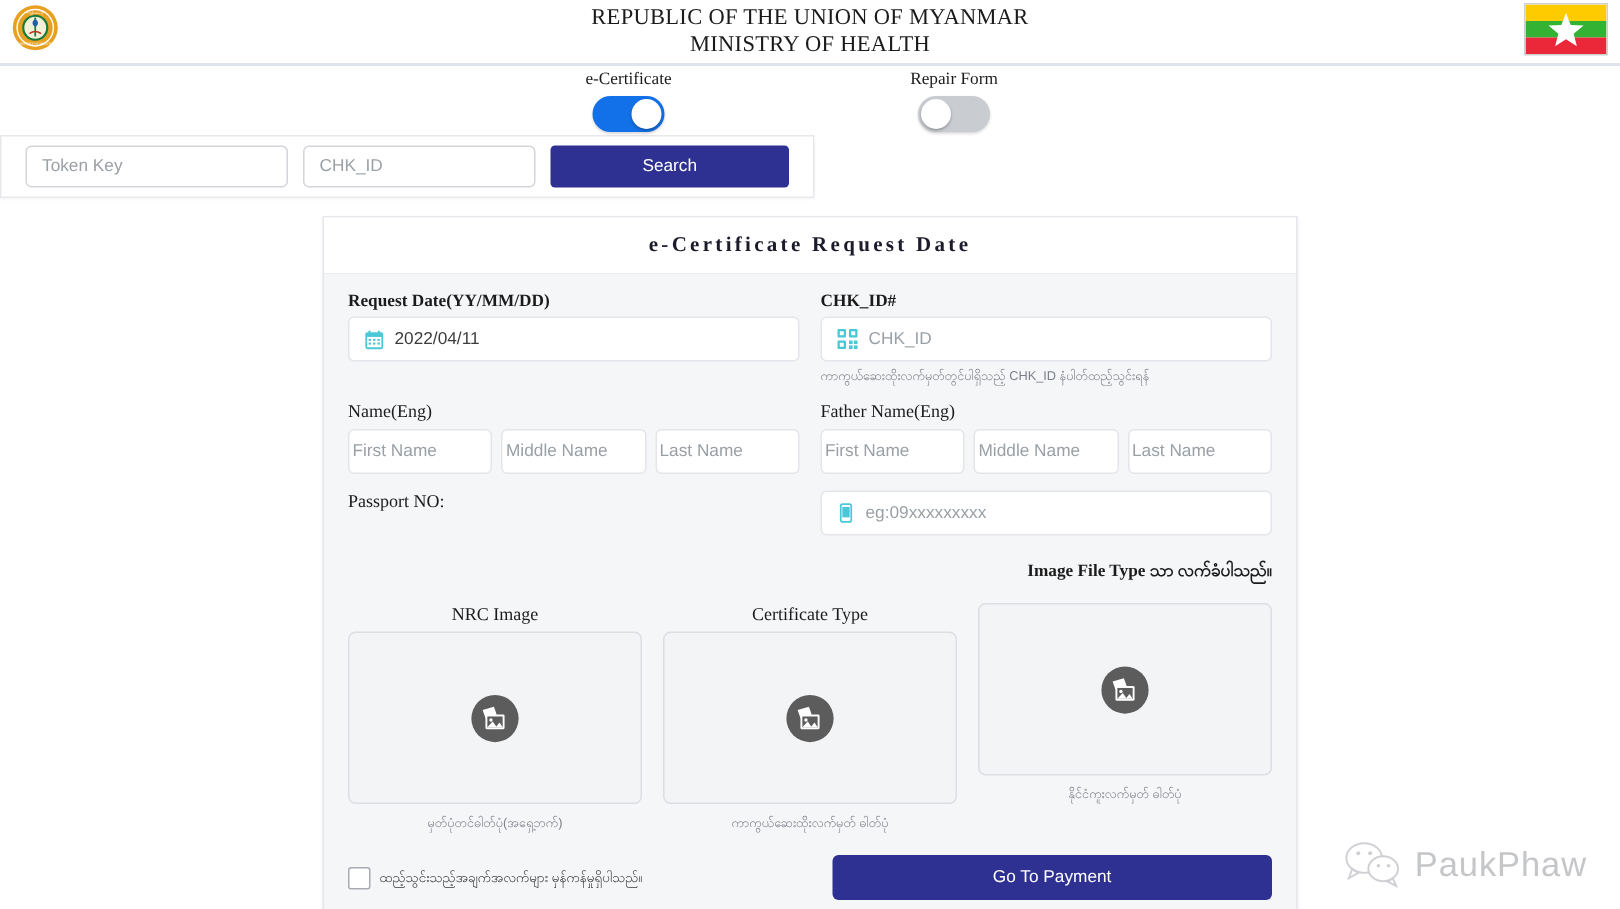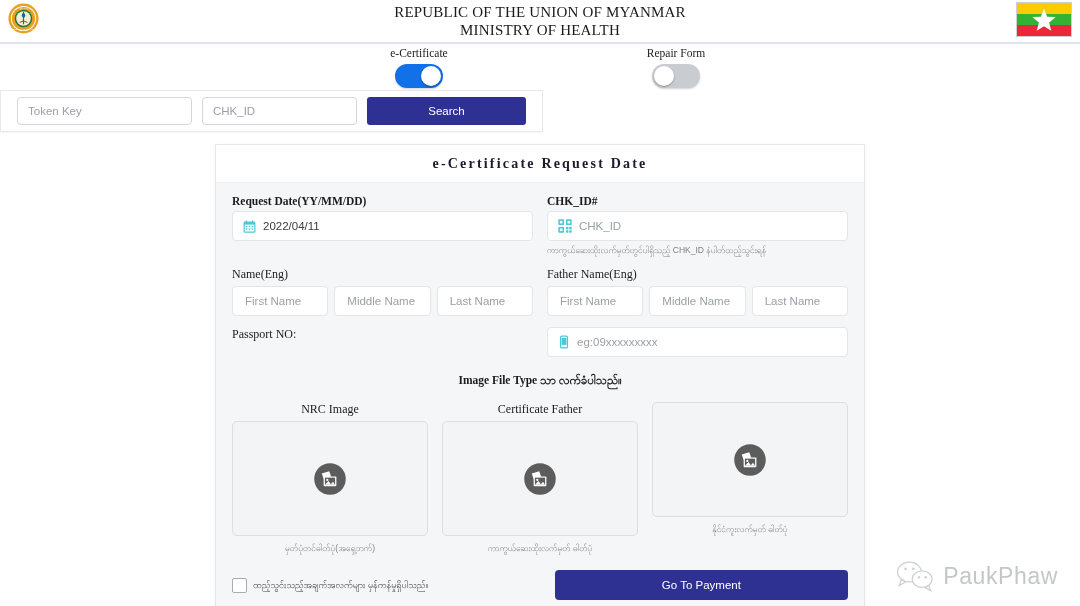--- a/index.html
+++ b/index.html
@@ -28,21 +28,21 @@
   .flag .band { width: 100%; height: 33.33%; }
   .flag .y { background: #fecb00; }
   .flag .g { background: #34b233; }
   .flag .r { background: #ea2839; }
   .flag .star { position: absolute; left: 50%; top: 50%; transform: translate(-50%,-50%); }
 
   
   .toggle-row { position: relative; height: 46px; }
   .toggle-group { position: absolute; text-align: center; }
   .toggle-group.g1 { left: 373px; top: 3px; width: 92px; }
-  .toggle-group.g2 { left: 630px; top: 3px; width: 92px; }
+  .toggle-group.g2 { left: 590px; top: 3px; width: 92px; }
   .toggle-label { font-family: "Liberation Serif", serif; font-size: 11.5px; color: #1b1b1b; margin-bottom: 5px; }
   .switch { width: 48px; height: 24px; border-radius: 13px; position: relative; margin: 0 auto;
             box-shadow: 0 1px 2px rgba(0,0,0,.18); }
   .switch.on  { background: #1271e8; }
   .switch.off { background: #c9ccd1; }
   .switch .knob { position: absolute; top: 2px; width: 20px; height: 20px; border-radius: 50%;
                   background: #fff; box-shadow: 0 1px 2px rgba(0,0,0,.3); }
   .switch.on  .knob { right: 2px; }
   .switch.off .knob { left: 2px; }
 
@@ -87,24 +87,24 @@
     width: 100%; height: 30px; background: #fff; border: 1px solid #e4e5ea;
     border-radius: 4px; display: flex; align-items: center; gap: 6px;
     padding: 0 9px; font-size: 11.5px; color: #3c3c3c;
   }
   .inp .ph { color: #9aa0a6; }
   .inp .val { color: #3c3c3c; }
   .sub-note { font-size: 8.5px; color: #7b7f86; margin-top: 3px; line-height: 12px;
               font-family: "Liberation Sans", sans-serif; }
 
   .name-row { display: flex; gap: 6px; }
-  .name-row .inp { padding: 0 12px; }
+  .name-row .inp { padding: 0 2px; }
   .spacer-12 { height: 11px; }
 
-  .filetype-note { text-align: center; font-family: "Liberation Serif", serif;
+  .filetype-note { text-align: right; font-family: "Liberation Serif", serif;
                    font-size: 11.5px; font-weight: bold; color: #1b1b1b;
                    margin: 16px 0 12px; }
 
   .uploads { display: flex; gap: 14px; }
   .upload-col { flex: 1; text-align: center; }
   .upload-title { font-family: "Liberation Serif", serif; font-size: 12px;
                   color: #1b1b1b; margin-bottom: 4px; }
   .dropzone { height: 115px; background: #f3f4f6; border: 1px solid #dcdee3;
               border-radius: 5px; display: flex; align-items: center; justify-content: center; }
   .upload-cap { font-size: 8.5px; color: #7b7f86; margin-top: 6px; line-height: 12px; }
@@ -298,21 +298,21 @@
             <rect x="17.2" y="22.2" width="13.6" height="9.6" fill="#5c5c5c"></rect>
             <circle cx="20.4" cy="25.3" r="1.5" fill="#fff"></circle>
             <path d="M17.2 31.8 L22 26.6 L25.6 31.8 Z" fill="#fff"></path>
             <path d="M24.6 31.8 L28 27.6 L30.8 31.8 Z" fill="#fff"></path>
           </svg>
         </div>
         <div class="upload-cap">မှတ်ပုံတင်ဓါတ်ပုံ(အရှေ့ဘက်)</div>
       </div>
 
       <div class="upload-col">
-        <div class="upload-title">Certificate Father</div>
+        <div class="upload-title">Certificate Type</div>
         <div class="dropzone">
           <svg width="36" height="36" viewBox="0 0 48 48">
             <circle cx="24" cy="24" r="21" fill="#5c5c5c"></circle>
             <path d="M13 16.5 L23 13.5 L25.5 20.5 L15.5 23.5 Z" fill="#fff"></path>
             <rect x="15.5" y="20.5" width="17" height="13" rx="1.2" fill="#fff"></rect>
             <rect x="17.2" y="22.2" width="13.6" height="9.6" fill="#5c5c5c"></rect>
             <circle cx="20.4" cy="25.3" r="1.5" fill="#fff"></circle>
             <path d="M17.2 31.8 L22 26.6 L25.6 31.8 Z" fill="#fff"></path>
             <path d="M24.6 31.8 L28 27.6 L30.8 31.8 Z" fill="#fff"></path>
           </svg>

